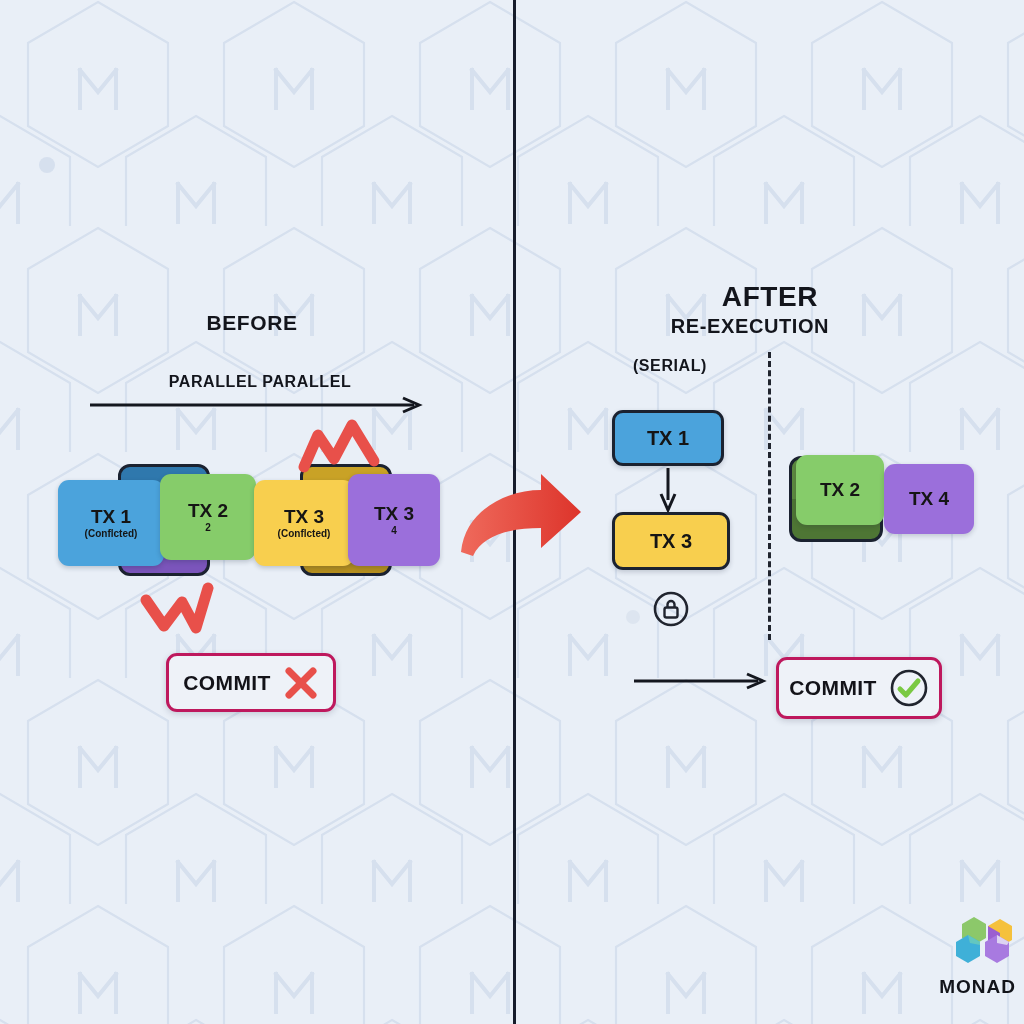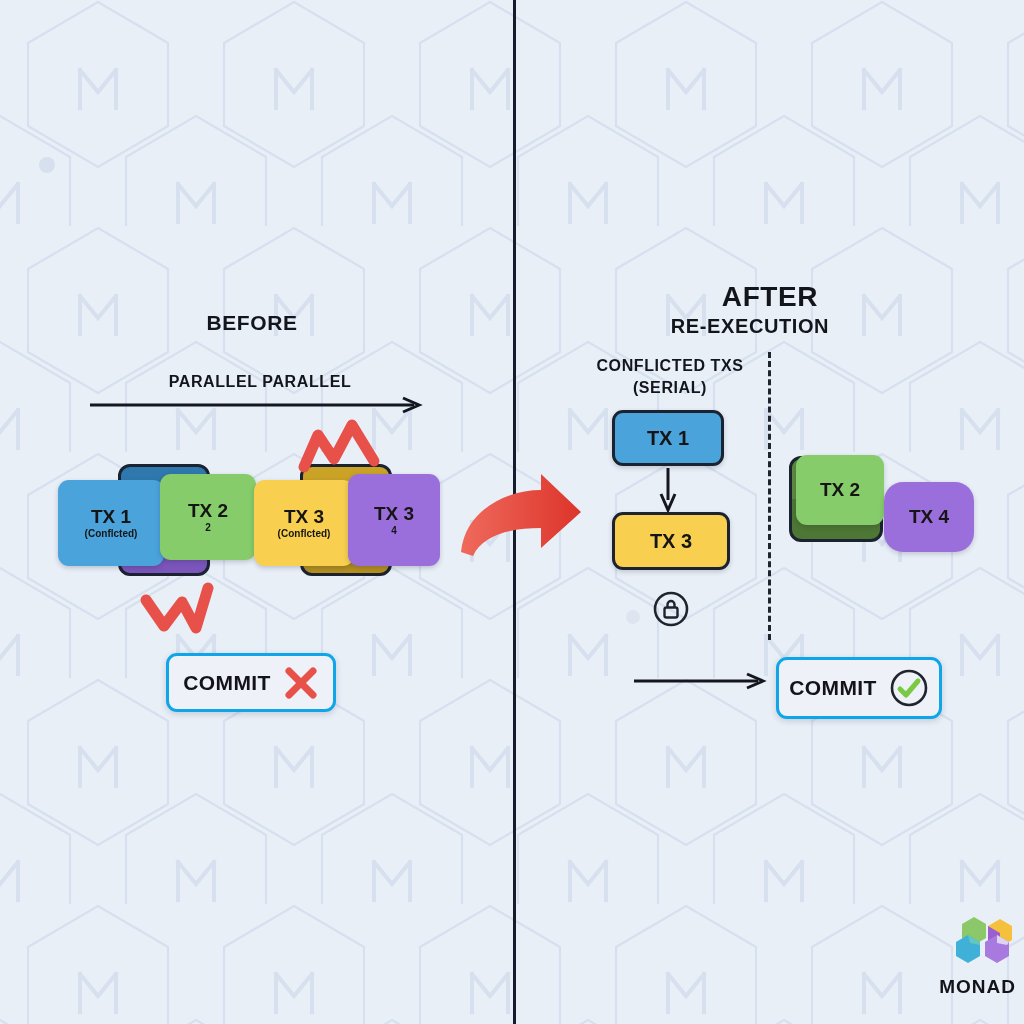--- a/index.html
+++ b/index.html
@@ -67,21 +67,21 @@
   .zig { position:absolute; z-index:7; }
   #zig-top { left:296px; top:415px; }
   #zig-bot { left:138px; top:578px; }
 
   
   #red-arrow { position:absolute; left:455px; top:466px; z-index:8; }
 
   
   .commit {
     position:absolute; z-index:6;
-    border:3px solid #0ea5e9; border-radius:11px;
+    border:3px solid #be185d; border-radius:11px;
     background:#eef2f8;
     display:flex; align-items:center; justify-content:center; gap:12px;
     box-shadow:0 2px 6px rgba(25,35,60,.18);
   }
   .commit .label { font-size:21px; font-weight:bold; letter-spacing:.4px; }
   #commit-fail { left:166px; top:653px; width:170px; height:59px; }
   #commit-ok   { left:776px; top:657px; width:166px; height:62px; }
 
   
   .serialcard {
@@ -102,21 +102,21 @@
     border-left:3px dashed #20242e;
   }
 
   
   #sb-right {
     position:absolute; left:789px; top:456px; width:94px; height:86px;
     z-index:5; border:3px solid #1b2230; border-radius:12px;
     background:linear-gradient(#5d8a3f 0 50%, #4e7634 50% 100%);
   }
   #tx-a2 { left:796px; top:455px; width:88px; height:70px; background:#86cc6a; }
-  #tx-a4 { left:884px; top:482px; width:90px; height:70px; background:#9b6fdb;border-radius:19px; }
+  #tx-a4 { left:884px; top:464px; width:90px; height:70px; background:#9b6fdb; }
   .pcard {
     position:absolute; z-index:6; border-radius:11px;
     display:flex; align-items:center; justify-content:center;
     font-size:19px; font-weight:bold; color:#151515;
     box-shadow:0 2px 5px rgba(25,35,60,.2);
   }
   #commit-in-arrow { position:absolute; left:632px; top:672px; z-index:6; }
 
   
   #logo { position:absolute; left:906px; top:912px; z-index:9; text-align:right; width:110px; }
@@ -200,21 +200,20 @@
     </linearGradient>
   </defs>
   <path d="M6,86 C10,44 52,24 86,24 L86,8 L126,46 L86,82 L86,62
            C58,62 28,68 18,90 Z" fill="url(#redg)"></path>
 </svg>
 
 <div class="heading" id="after-title">AFTER</div>
 <div class="heading" id="after-sub">RE-EXECUTION</div>
 
 <div class="heading" id="conflicted-label">
-  <div>CONFLICTED TXS</div>
   <div>(SERIAL)</div>
 </div>
 
 <div class="divider-dash"></div>
 
 <div class="serialcard" id="tx-a1">
   <span>TX 1</span>
 </div>
 
 <svg id="serial-arrow" width="26" height="48">

